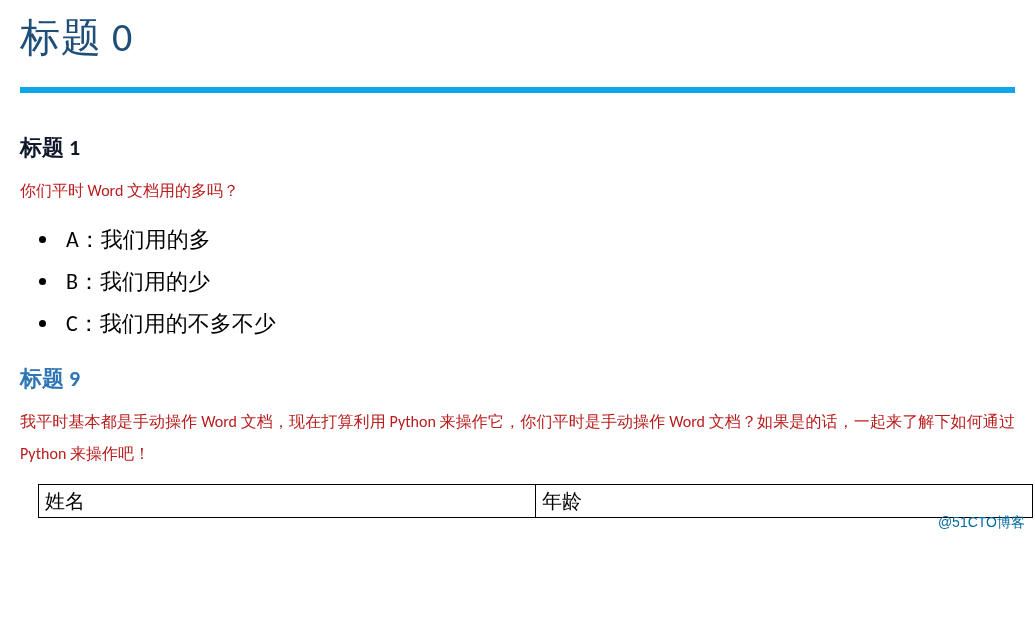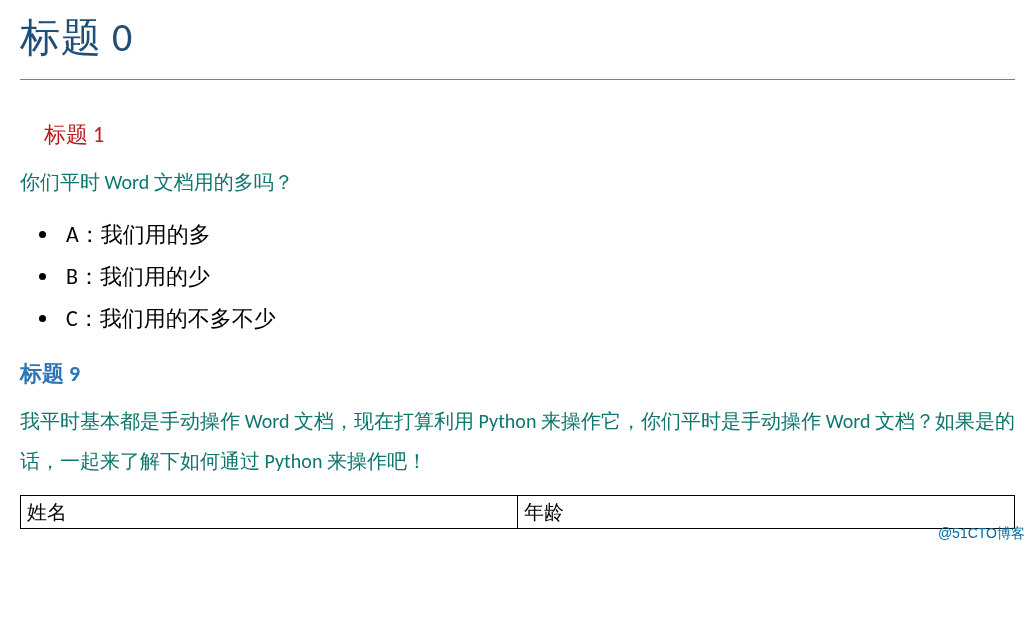--- a/index.html
+++ b/index.html
@@ -8,60 +8,60 @@
     background: #fff;
     padding: 10px 20px 20px 20px;
     width: 1035px;
     color: #000;
     position: relative;
   }
   .title0 {
     font-size: 40px;
     color: #1f4e79;
     font-weight: 400;
-    padding-bottom: 14px;
-    border-bottom: 1px solid #0ea5e9;
+    padding-bottom: 22px;
+    border-bottom: 6px solid #0ea5e9;
     margin-bottom: 40px;
     letter-spacing: 1px;
   }
   .h1 {
     font-size: 22px;
-    color: #b91c1c;
-    font-weight: 400;
+    color: #0f172a;
+    font-weight: 700;
     margin-bottom: 12px;
-    margin-left: 24px;
   }
   .h2 {
     font-size: 22px;
     color: #2e75b6;
     font-weight: 600;
     margin-top: 20px;
     margin-bottom: 12px;
   }
   .para {
-    font-size: 20px;
-    color: #0f766e;
+    font-size: 16px;
+    color: #b91c1c;
     line-height: 2;
     margin-bottom: 10px;
     text-align: justify;
   }
   ul.opts {
     list-style: disc;
     padding-left: 40px;
     margin: 12px 0 14px 0;
   }
   ul.opts li {
     font-size: 22px;
     line-height: 1.9;
     padding-left: 6px;
   }
   table.tbl {
     width: 100%;
     border-collapse: collapse;
     margin-top: 14px;
+    margin-left: 18px;
   }
   table.tbl td {
     border: 1px solid #000;
     font-size: 20px;
     padding: 2px 6px;
     width: 50%;
     line-height: 1.4;
   }
   .watermark {
     position: absolute;

